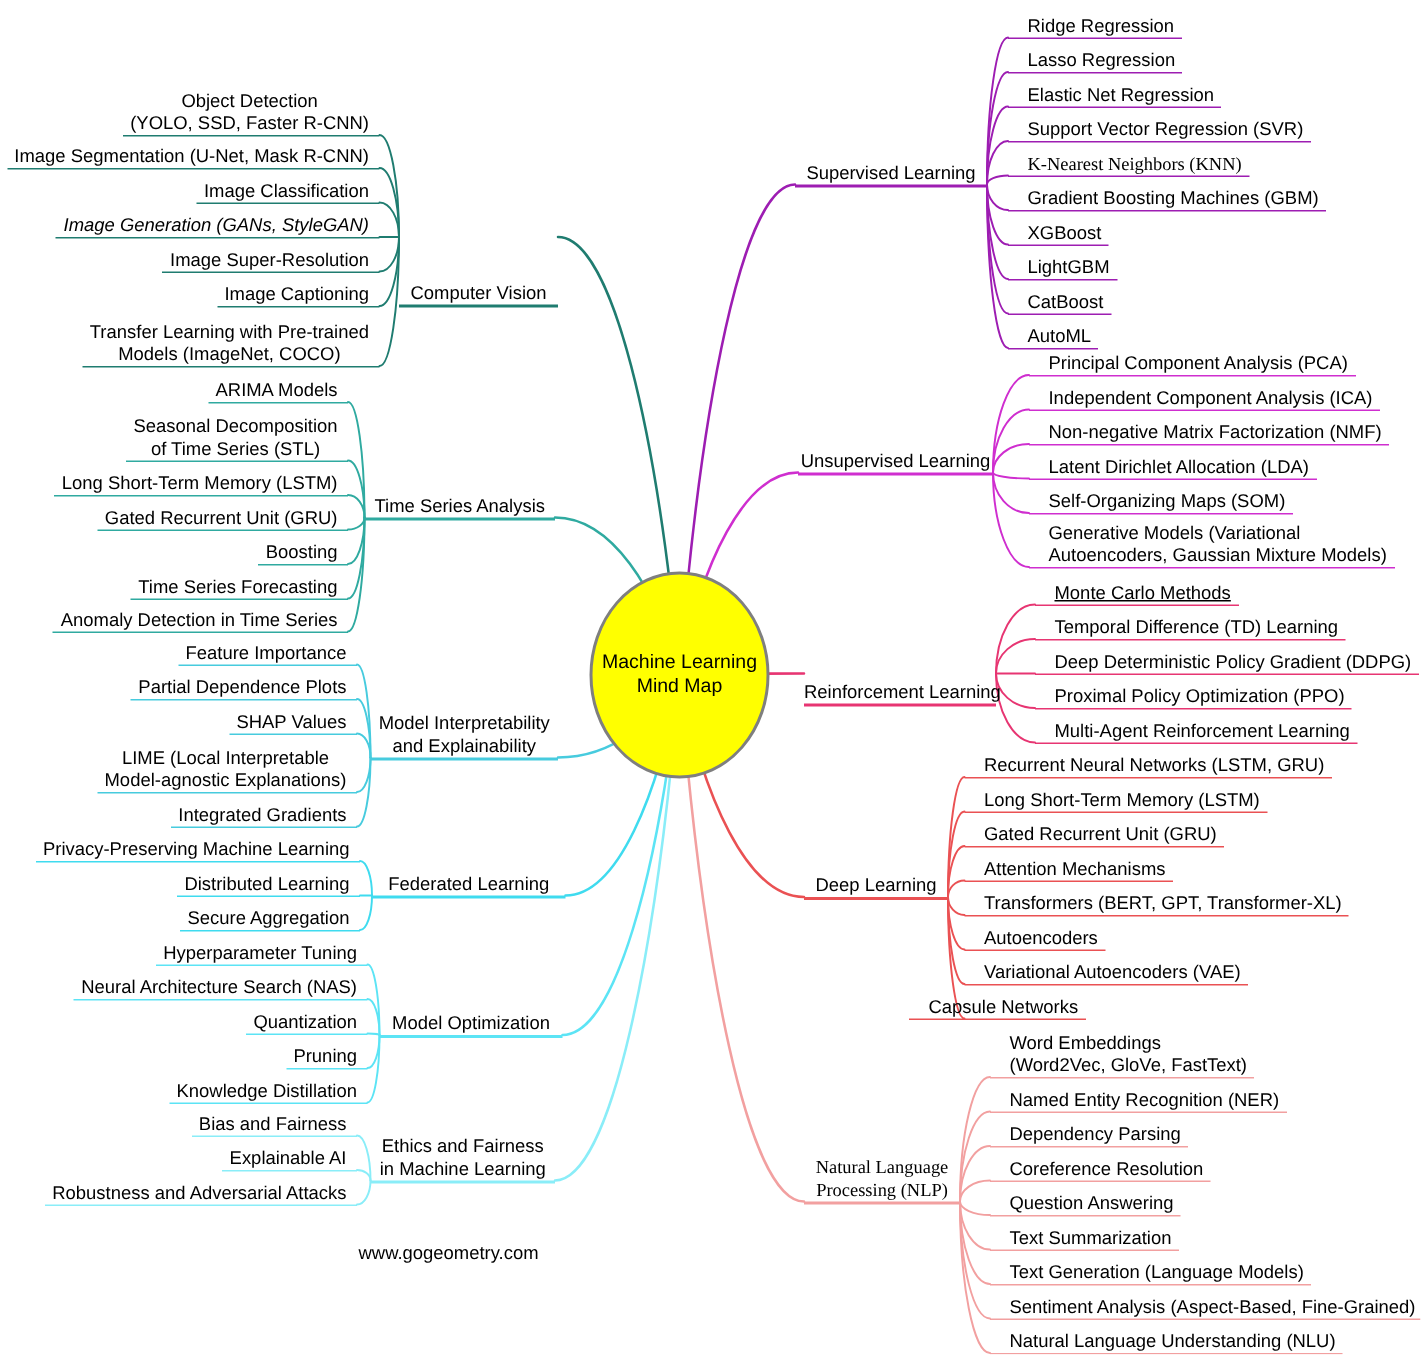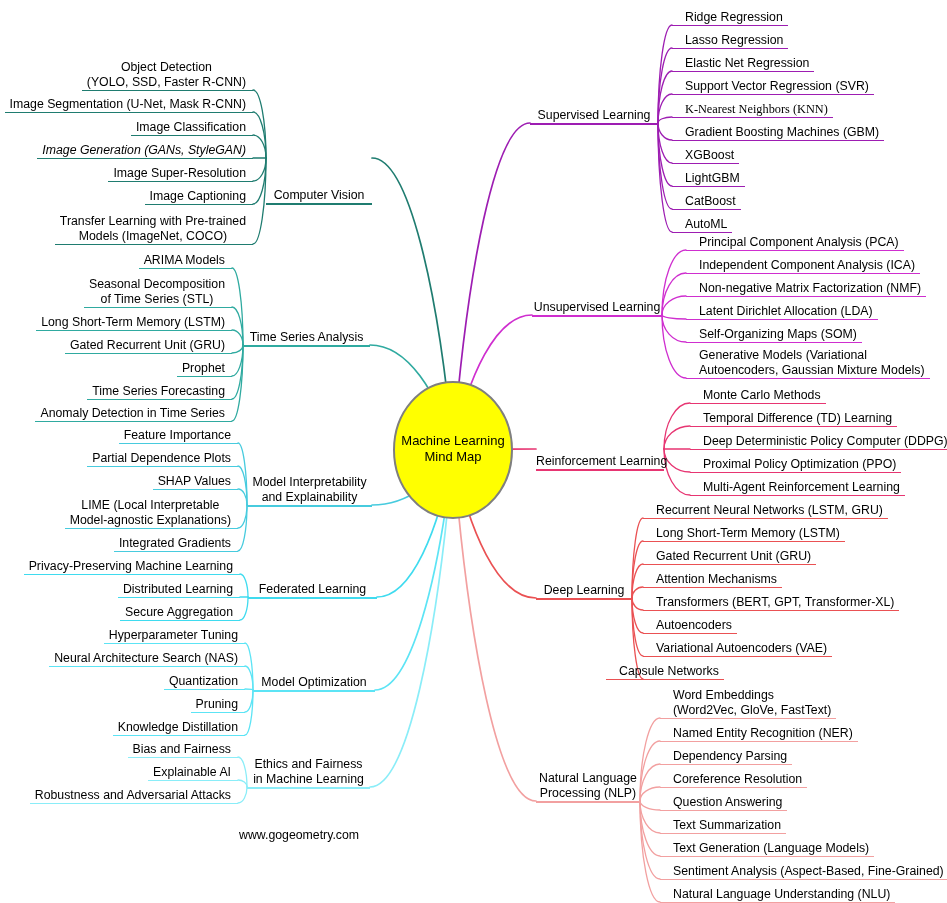--- a/index.html
+++ b/index.html
@@ -164,28 +164,28 @@
       <div class="node child-right" style="top: 327px; left: 686px; border-bottom: 1.4px solid rgb(207, 46, 207);">
         <div>Self-Organizing Maps (SOM)</div>
       </div>
       <div class="node child-right multi" style="top: 348px; left: 686px; border-bottom: 1.4px solid rgb(207, 46, 207);">
         <div>Generative Models (Variational</div>
         <div>Autoencoders, Gaussian Mixture Models)</div>
       </div>
       <div class="branch-label" style="left: 536px; width: 128px; top: 454px; border-bottom: 2px solid rgb(231, 53, 114);">
         <div>Reinforcement Learning</div>
       </div>
-      <div class="node child-right" style="top: 388px; left: 690px; border-bottom: 1.4px solid rgb(231, 53, 114);">
+      <div class="node child-right" style="top: 388px; left: 690px; border-bottom: 1.4px solid rgb(231, 53, 114); text-decoration: underline;">
         <div>Monte Carlo Methods</div>
       </div>
       <div class="node child-right" style="top: 411px; left: 690px; border-bottom: 1.4px solid rgb(231, 53, 114);">
         <div>Temporal Difference (TD) Learning</div>
       </div>
       <div class="node child-right" style="top: 434px; left: 690px; border-bottom: 1.4px solid rgb(231, 53, 114);">
-        <div>Deep Deterministic Policy Computer (DDPG)</div>
+        <div>Deep Deterministic Policy Gradient (DDPG)</div>
       </div>
       <div class="node child-right" style="top: 457px; left: 690px; border-bottom: 1.4px solid rgb(231, 53, 114);">
         <div>Proximal Policy Optimization (PPO)</div>
       </div>
       <div class="node child-right" style="top: 480px; left: 690px; border-bottom: 1.4px solid rgb(231, 53, 114);">
         <div>Multi-Agent Reinforcement Learning</div>
       </div>
       <div class="branch-label" style="left: 536px; width: 96px; top: 583px; border-bottom: 2px solid rgb(234, 81, 83);">
         <div>Deep Learning</div>
       </div>
@@ -206,21 +206,21 @@
       </div>
       <div class="node child-right" style="top: 618px; left: 643px; border-bottom: 1.4px solid rgb(234, 81, 83);">
         <div>Autoencoders</div>
       </div>
       <div class="node child-right" style="top: 641px; left: 643px; border-bottom: 1.4px solid rgb(234, 81, 83);">
         <div>Variational Autoencoders (VAE)</div>
       </div>
       <div class="node child-right" style="top: 664px; left: 606px; border-bottom: 1.4px solid rgb(234, 81, 83);">
         <div>Capsule Networks</div>
       </div>
-      <div class="branch-label" style="left: 536px; width: 104px; top: 771px; border-bottom: 2px solid rgb(242, 160, 160);">
+      <div class="branch-label" style="left: 536px; width: 104px; top: 771px; border-bottom: 2px solid rgb(242, 160, 160); font-family: Liberation Serif, serif;">
         <div>Natural Language</div>
         <div>Processing (NLP)</div>
       </div>
       <div class="node child-right multi" style="top: 688px; left: 660px; border-bottom: 1.4px solid rgb(242, 160, 160);">
         <div>Word Embeddings</div>
         <div>(Word2Vec, GloVe, FastText)</div>
       </div>
       <div class="node child-right" style="top: 726px; left: 660px; border-bottom: 1.4px solid rgb(242, 160, 160);">
         <div>Named Entity Recognition (NER)</div>
       </div>
@@ -281,21 +281,21 @@
         <div>Seasonal Decomposition</div>
         <div>of Time Series (STL)</div>
       </div>
       <div class="node child-left" style="top: 315px; right: 715px; border-bottom: 1.4px solid rgb(47, 170, 160);">
         <div>Long Short-Term Memory (LSTM)</div>
       </div>
       <div class="node child-left" style="top: 338px; right: 715px; border-bottom: 1.4px solid rgb(47, 170, 160);">
         <div>Gated Recurrent Unit (GRU)</div>
       </div>
       <div class="node child-left" style="top: 361px; right: 715px; border-bottom: 1.4px solid rgb(47, 170, 160);">
-        <div>Prophet</div>
+        <div>Boosting</div>
       </div>
       <div class="node child-left" style="top: 384px; right: 715px; border-bottom: 1.4px solid rgb(47, 170, 160);">
         <div>Time Series Forecasting</div>
       </div>
       <div class="node child-left" style="top: 406px; right: 715px; border-bottom: 1.4px solid rgb(47, 170, 160);">
         <div>Anomaly Detection in Time Series</div>
       </div>
       <div class="branch-label" style="left: 247px; width: 125px; top: 475px; border-bottom: 2px solid rgb(71, 203, 222);">
         <div>Model Interpretability</div>
         <div>and Explainability</div>

